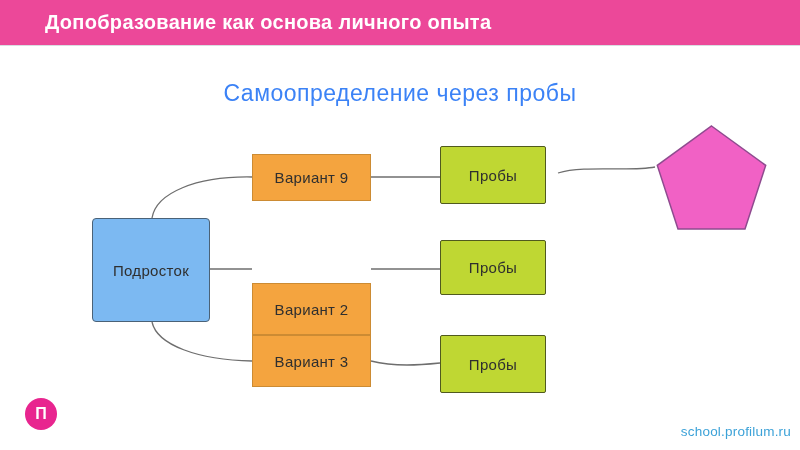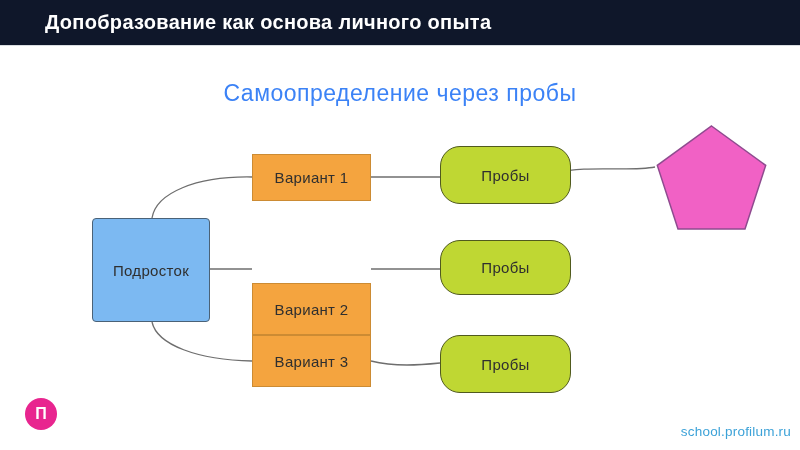--- a/index.html
+++ b/index.html
@@ -8,21 +8,21 @@
     position: relative;
     width: 800px; height: 450px;
     background: #ffffff;
     font-family: "Liberation Sans", sans-serif;
     overflow: hidden;
   }
   
   .header-bar {
     position: absolute; left: 0; top: 0;
     width: 800px; height: 46px;
-    background: #0f172a;
+    background: #ec4899;
     border-bottom: 1px solid #d9dde1;
     display: flex; align-items: center;
   }
   .header-title {
     color: #ffffff;
     font-weight: 800;
     font-size: 20px;
     letter-spacing: 0.3px;
     padding-left: 45px;
     white-space: nowrap;
@@ -68,22 +68,22 @@
     background: #F4A43F;
     border: 1.5px solid #cc8b33;
     width: 119px;
   }
   .node-variant1 { left: 252px; top: 154px; height: 47px; }
   .node-variant2 { left: 252px; top: 243px; height: 52px; margin-top: 40px; }
   .node-variant3 { left: 252px; top: 335px; height: 52px; }
   .node-proby {
     background: #BFD733;
     border: 1.5px solid #505a1e;
-    border-radius: 20px;
-    width: 131px;
+    border-radius: 2px;
+    width: 106px;
   }
   .node-proby1 { left: 440px; top: 146px; height: 58px; }
   .node-proby2 { left: 440px; top: 240px; height: 55px; }
   .node-proby3 { left: 440px; top: 335px; height: 58px; }
   
   .node-vybor {
     left: 653px; top: 123px; width: 117px; height: 113px;
     background: transparent; border: none;
   }
   .node-vybor svg { position: absolute; left: 0; top: 0; width: 117px; height: 113px; }
@@ -130,21 +130,21 @@
   <path d="M371,269 L440,269"></path>
   <path d="M371,361 C395,367 420,365 440,363"></path>
   <path d="M558,173 C585,165 630,172 655,167"></path>
 </svg>
 
 <div class="node node-podrostok">
   <span>Подросток</span>
 </div>
 
 <div class="node node-variant node-variant1">
-  <span>Вариант 1</span>
+  <span>Вариант 9</span>
 </div>
 <div class="node node-variant node-variant2">
   <span>Вариант 2</span>
 </div>
 <div class="node node-variant node-variant3">
   <span>Вариант 3</span>
 </div>
 
 <div class="node node-proby node-proby1">
   <span>Пробы</span>

